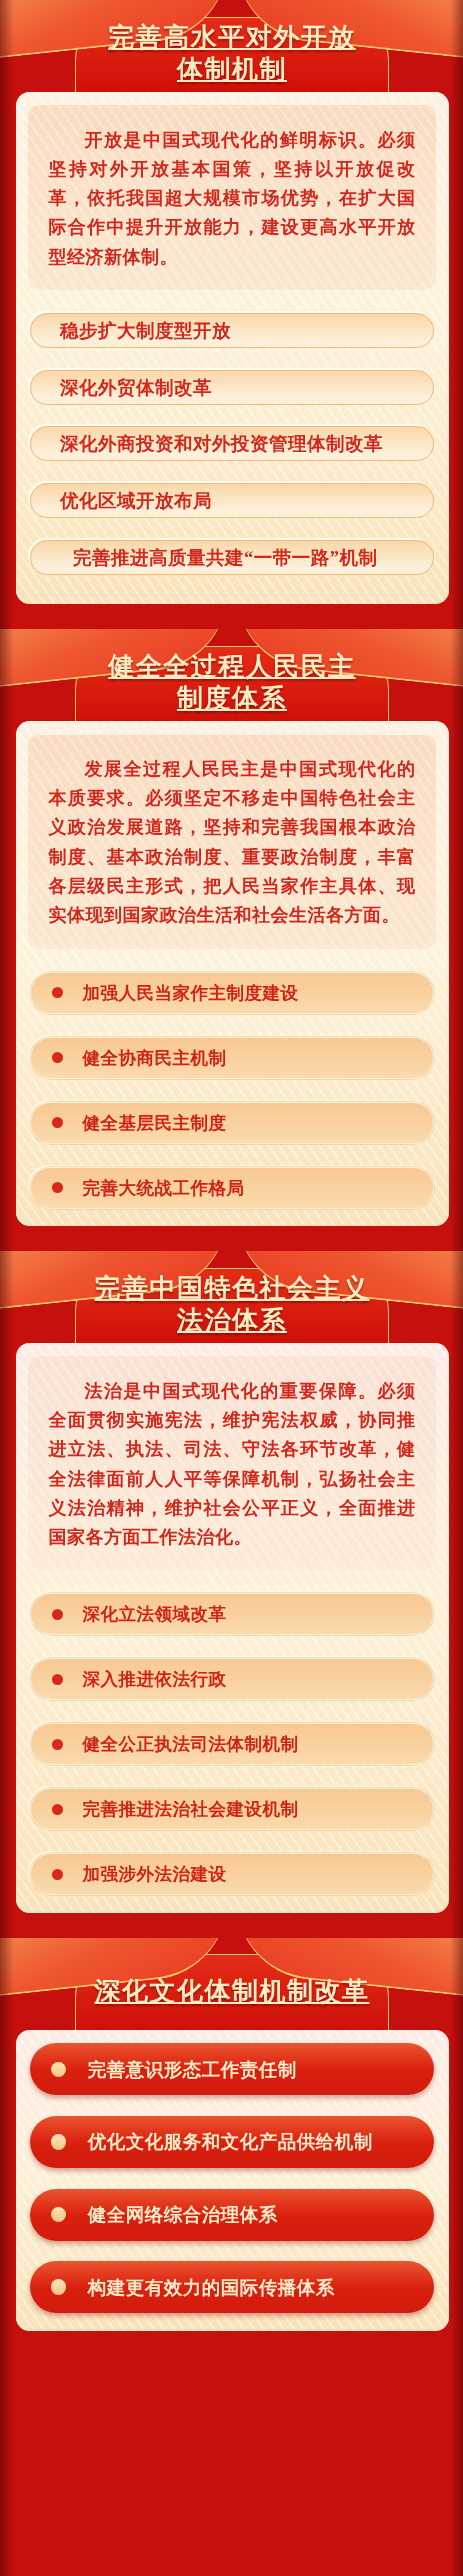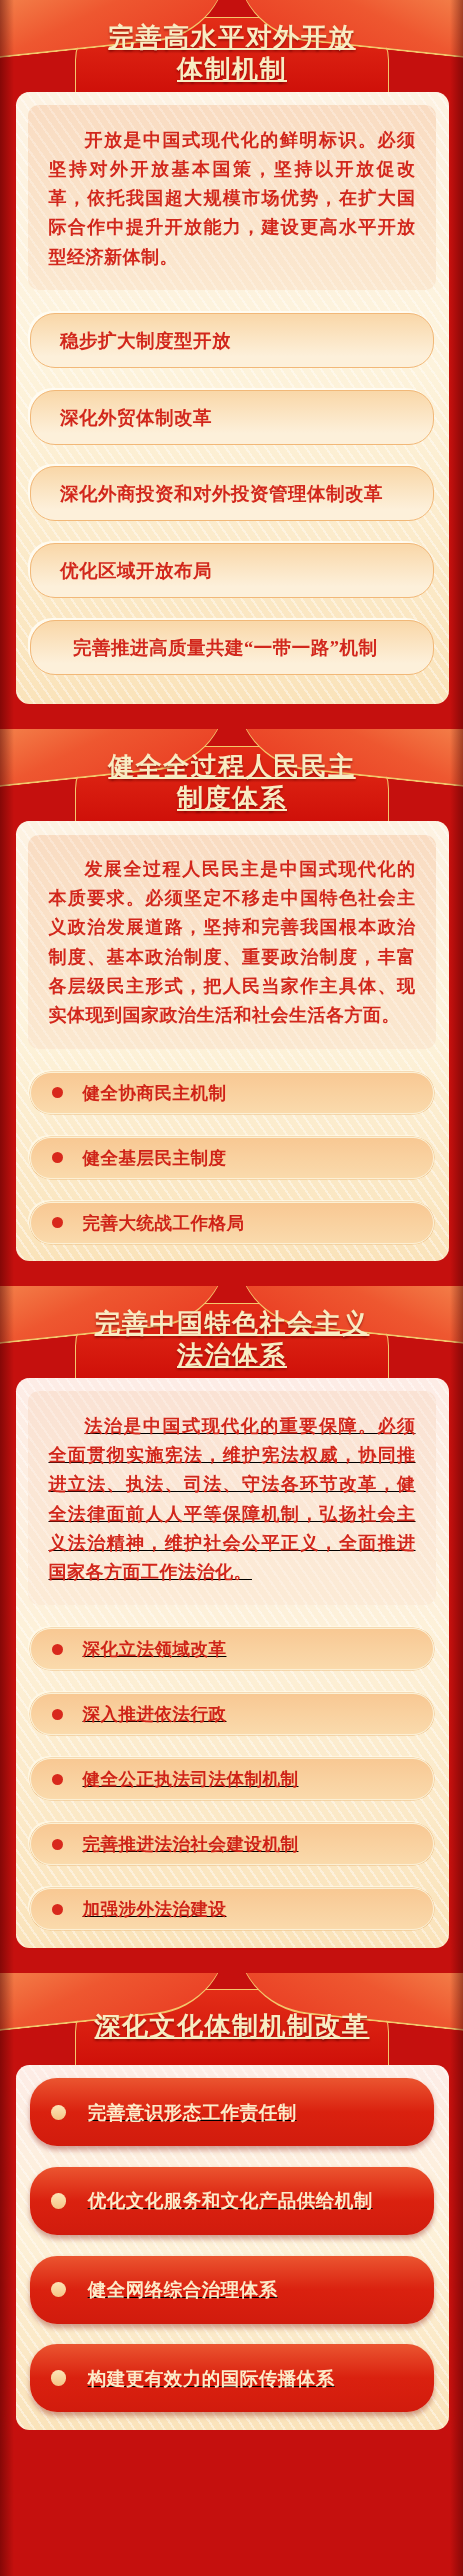--- a/index.html
+++ b/index.html
@@ -35,21 +35,21 @@
     letter-spacing:1.5px;text-shadow:0 1.5px 2.1px rgba(110,0,0,.55);
   }
   .btitle span{display:block;text-decoration:underline;}
 
   
   .card{
     position:relative;margin:0 15.5px;border-radius:13.4px;
     padding:13.4px 12.4px 17.5px;z-index:1;
     background:linear-gradient(180deg,#fdf2e2 0%,#fdf3dc 45%,#fae3ba 100%);
   }
-  .card.tint-pink{background:linear-gradient(180deg,#fdece6 0%,#fdf1d9 45%,#fae3ba 100%);text-decoration:underline;}
+  .card.tint-pink{background:linear-gradient(180deg,#fdece6 0%,#fdf1d9 45%,#fae3ba 100%);}
   .card::before{ 
     content:"";position:absolute;inset:0;border-radius:inherit;pointer-events:none;z-index:0;
     background:repeating-linear-gradient(55deg,rgba(255,255,255,0) 0 6.2px,rgba(255,255,255,.42) 6.2px 8.2px);
   }
   .card > *{position:relative;z-index:1;}
 
   .parabox{
     margin:0 0 23px;border-radius:11.3px;padding:20.6px 20.6px 18.5px;
     background:
       repeating-linear-gradient(55deg,rgba(255,255,255,0) 0 6.2px,rgba(255,255,255,.26) 6.2px 8.2px),
@@ -64,21 +64,21 @@
     margin:0;font-size:18px;line-height:1.62;color:#d2271c;
     text-indent:2em;letter-spacing:0.5px;text-align:justify;
   }
 
   .pills{list-style:none;margin:0;padding:0 2.1px;}
   .pill{position:relative;display:flex;align-items:center;box-sizing:border-box;}
   .pill-text{letter-spacing:0.5px;}
 
   
   .pills-a .pill{
-    height:55px;margin-bottom:21.6px;border-radius:25px;
+    height:35px;margin-bottom:21.6px;border-radius:25px;
     border:1px solid #f2b878;
     background:linear-gradient(180deg,#f9d7a8,#fdf0da 80%);
     box-shadow:-2.6px -2.6px 0 -0.5px rgba(255,253,244,.85);
     padding-left:29px;
   }
   .pills-a .pill:last-child{margin-bottom:12px;padding-left:42px;}
   .pills-a .pill-text{font-size:18.5px;color:#d2271c;}
 
   
   .pills-b .pill{
@@ -87,21 +87,21 @@
     box-shadow:0 0 0 0.5px #edbd82,-2.1px -2.1px 0 rgba(255,250,232,.75);
     background:linear-gradient(180deg,#f8c893,#fadaac);
     padding-left:20.6px;
   }
   .pills-b .pill:last-child{margin-bottom:0;}
   .pills-b .dot{flex:0 0 auto;width:11.3px;height:11.3px;border-radius:50%;background:#d8281c;margin-right:19.6px;}
   .pills-b .pill-text{font-size:17.5px;color:#cf2318;}
 
   
   .pills-c .pill{
-    height:68px;margin-bottom:20.6px;border-radius:27px;
+    height:52px;margin-bottom:20.6px;border-radius:27px;
     background:linear-gradient(180deg,#eb5530 0%,#da210f 50%,#d11b0d 100%);
     box-shadow:0 3.1px 5.2px rgba(130,10,5,.35);
     padding-left:20.6px;
   }
   .pills-c .pill:last-child{margin-bottom:0;}
   .pills-c .dot{flex:0 0 auto;width:15.5px;height:15.5px;border-radius:50%;
     background:linear-gradient(180deg,#fde6b8,#f5c486);margin-right:21.6px;}
   .pills-c .pill-text{font-size:18.5px;color:#fcecca;}
 
   .sec + .sec{margin-top:25px;}
@@ -155,20 +155,24 @@
         <span>制度体系</span>
       </h2>
     </div>
     <div class="card">
       <div class="parabox">
         <p class="ptext">发展全过程人民民主是中国式现代化的本质要求。必须坚定不移走中国特色社会主义政治发展道路，坚持和完善我国根本政治制度、基本政治制度、重要政治制度，丰富各层级民主形式，把人民当家作主具体、现实体现到国家政治生活和社会生活各方面。</p>
       </div>
       <ul class="pills pills-b">
         <li class="pill">
             <span class="dot"></span>
+            <span class="pill-text">加强人民当家作主制度建设</span>
+          </li>
+        <li class="pill">
+            <span class="dot"></span>
             <span class="pill-text">健全协商民主机制</span>
           </li>
         <li class="pill">
             <span class="dot"></span>
             <span class="pill-text">健全基层民主制度</span>
           </li>
         <li class="pill">
             <span class="dot"></span>
             <span class="pill-text">完善大统战工作格局</span>
           </li>

